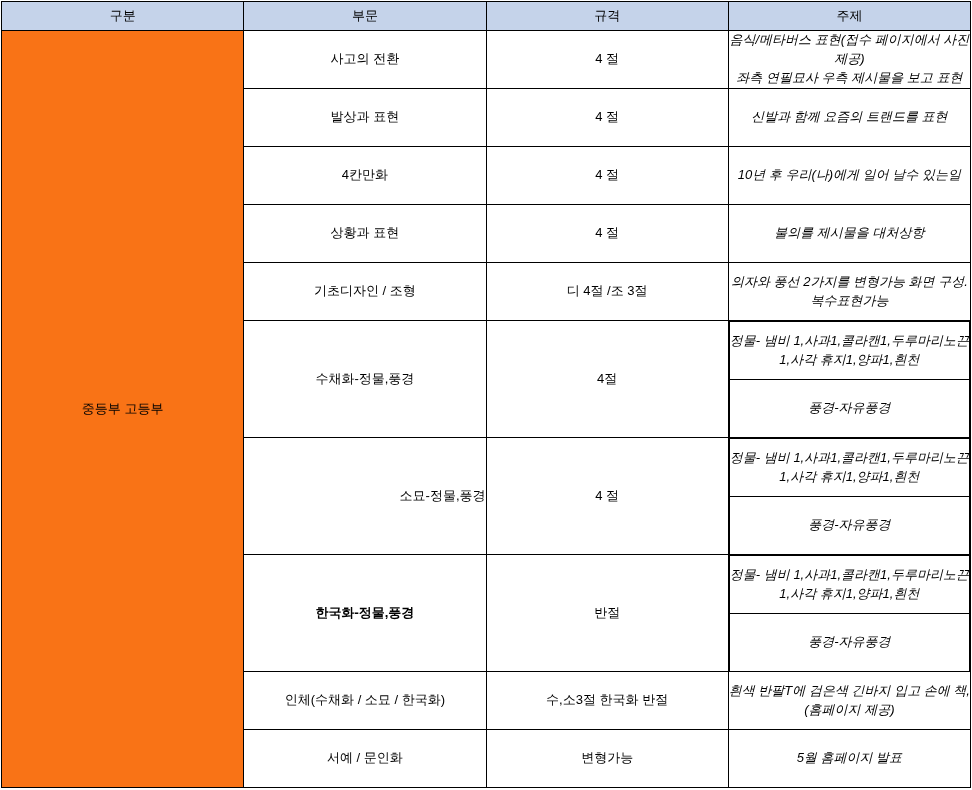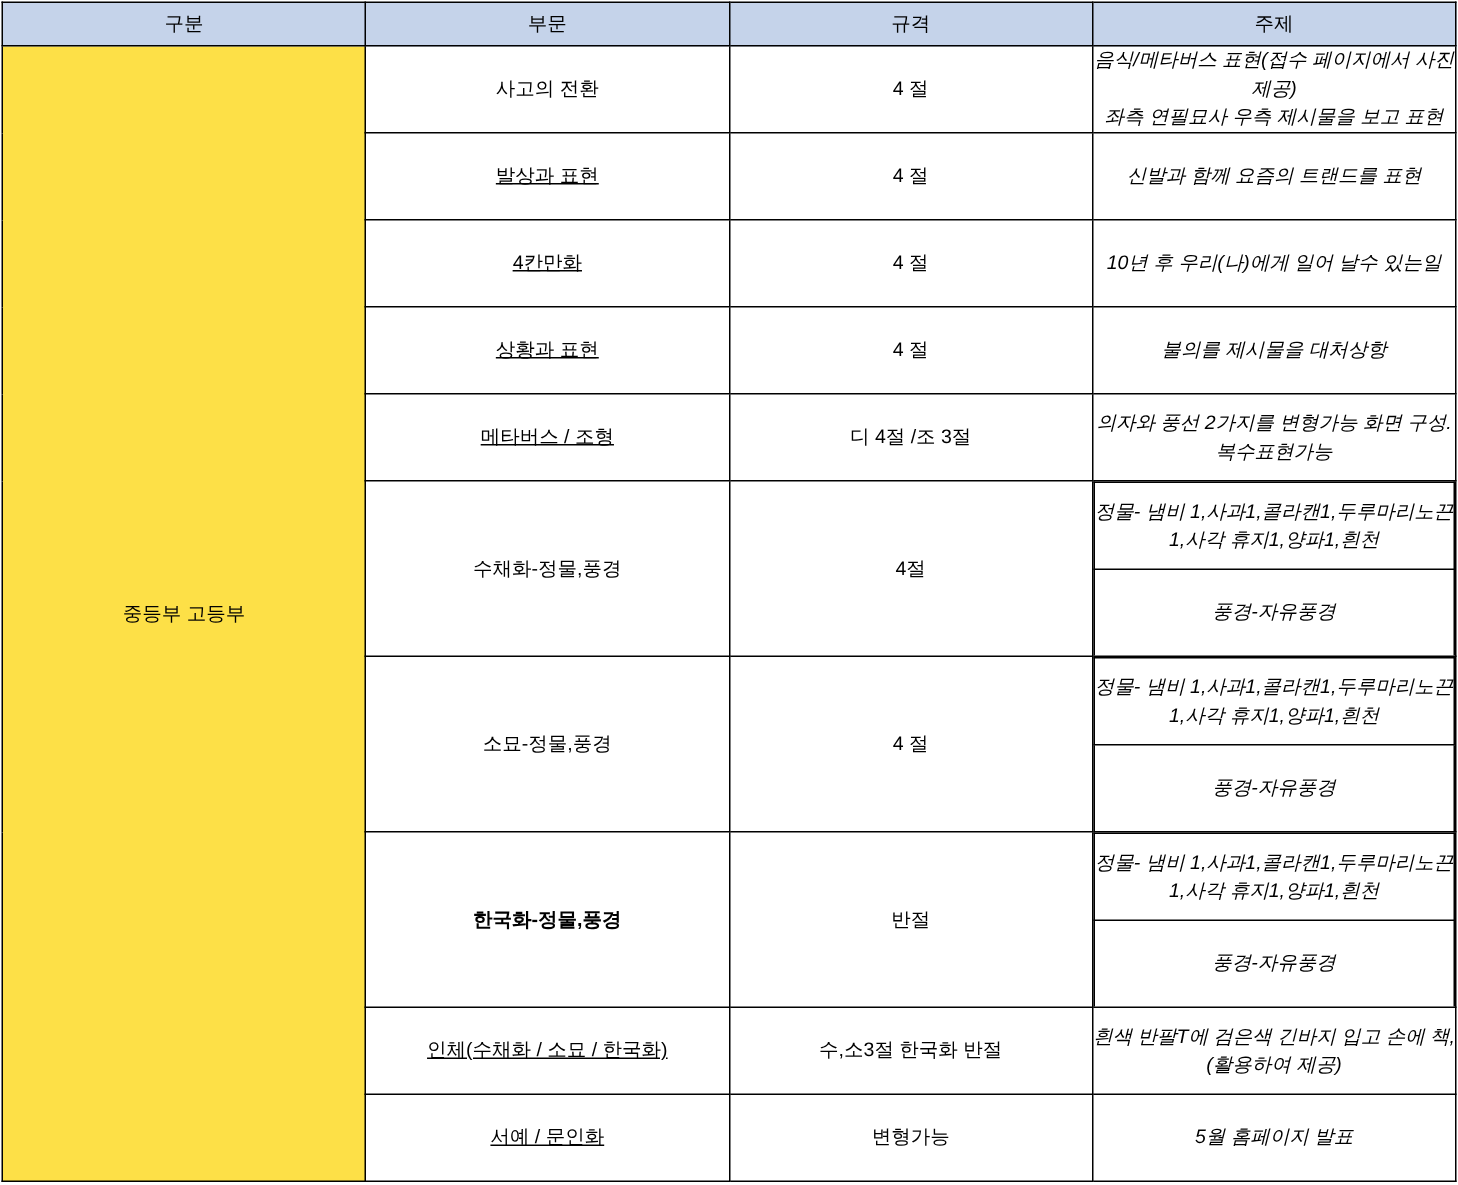--- a/index.html
+++ b/index.html
@@ -35,21 +35,21 @@
     line-height: 1.45;
     font-weight: normal;
   }
   thead th {
     background: #c5d3ea;
     font-weight: bold;
     height: 28px;
     font-size: 14px;
   }
   td.cat {
-    background: #fde047;
+    background: #f97316;
     font-weight: bold;
     font-size: 14px;
     width: 93px;
   }
   td.part {
     font-weight: bold;
     font-size: 14px;
     width: 285px;
   }
   td.spec {
@@ -76,21 +76,21 @@
     height: 57px;
     text-align: center;
     font-size: 13px;
   }
   .nested tr:last-child td {
     border-bottom: 0;
   }
   td.nopad {
     padding: 0;
   }
-  .r1 { height: 57px; text-decoration: underline; }
+  .r1 { height: 57px; }
   .r2 { height: 57px; }
 </style>
 </head>
 <body>
 
 <div id="sheet">
   <table class="grid">
     <thead>
       <tr>
         <th>구분</th>
@@ -131,21 +131,21 @@
 
       <tr>
         <td class="part r1">상황과 표현</td>
         <td class="spec">4 절</td>
         <td class="topic">
           <span class="line">불의를 제시물을 대처상항</span>
         </td>
       </tr>
 
       <tr>
-        <td class="part r1">메타버스 / 조형</td>
+        <td class="part r1">기초디자인 / 조형</td>
         <td class="spec">디 4절 /조 3절</td>
         <td class="topic">
           <span class="line">의자와 풍선 2가지를 변형가능 화면 구성.</span>
           <span class="line">복수표현가능</span>
         </td>
       </tr>
 
       <tr>
         <td class="part" style="height:114px;">수채화-정물,풍경</td>
         <td class="spec">4절</td>
@@ -157,21 +157,21 @@
             </tr>
             <tr>
               <td>풍경-자유풍경</td>
             </tr>
           </tbody>
             </table>
         </td>
       </tr>
 
       <tr>
-        <td class="part" style="height:114px;">소묘-정물,풍경</td>
+        <td class="part" style="height:114px;text-align:right;">소묘-정물,풍경</td>
         <td class="spec">4 절</td>
         <td class="topic nopad">
           <table class="nested">
             <tbody>
                 <tr>
               <td>정물- 냄비 1,사과1,콜라캔1,두루마리노끈1,사각 휴지1,양파1,흰천</td>
             </tr>
             <tr>
               <td>풍경-자유풍경</td>
             </tr>
@@ -197,21 +197,21 @@
         </td>
       </tr>
 
       <tr>
         <td class="part r1">인체(수채화 / 소묘 / 한국화)</td>
         <td class="spec">
           <span class="line">수,소3절</span>
           <span class="line">한국화 반절</span>
         </td>
         <td class="topic">
-          <span class="line">흰색 반팔T에 검은색 긴바지 입고 손에 책,(활용하여 제공)</span>
+          <span class="line">흰색 반팔T에 검은색 긴바지 입고 손에 책,(홈페이지 제공)</span>
         </td>
       </tr>
 
       <tr>
         <td class="part r1">서예 / 문인화</td>
         <td class="spec">변형가능</td>
         <td class="topic">
           <span class="line">5월 홈페이지 발표</span>
         </td>
       </tr>

